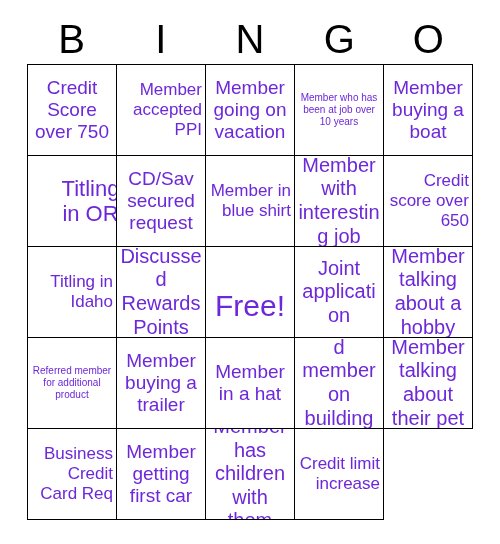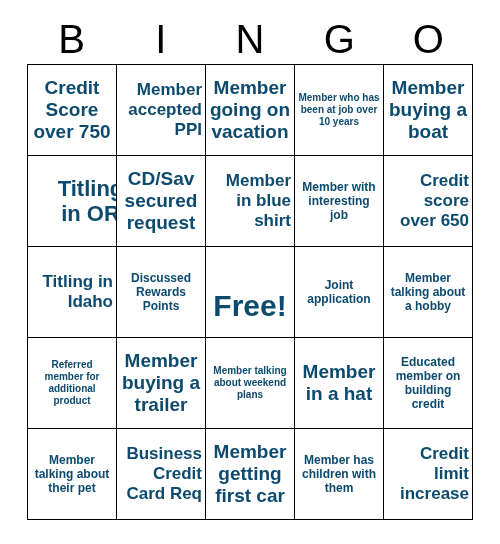--- a/index.html
+++ b/index.html
@@ -65,32 +65,32 @@
     justify-content: center;
     text-align: center;
     padding: 2px 3px;
     background: #ffffff;
     overflow: hidden;
   }
 
   .bingo-cell-text {
     display: block;
     width: 100%;
-    color: #0c4a6e;
+    color: #6d28d9;
     line-height: 1.14;
-    font-weight: 700;
+    font-weight: 400;
     word-wrap: break-word;
   }
 
   
   .fs-xxl .bingo-cell-text { font-size: 30px; line-height: 1.12; margin-top: 28px; }
   .fs-xl  .bingo-cell-text { font-size: 22px; line-height: 1.14; margin-left: 37px; }
   .fs-lg  .bingo-cell-text { font-size: 19px; line-height: 1.16; }
   .fs-md  .bingo-cell-text { font-size: 17px; line-height: 1.16; text-align: right; }
-  .fs-sm  .bingo-cell-text { font-size: 12px; line-height: 1.18; }
+  .fs-sm  .bingo-cell-text { font-size: 20px; line-height: 1.18; }
   .fs-xs  .bingo-cell-text { font-size: 10px; line-height: 1.2; }
 </style>
 </head>
 <body>
 
 <div id="card-root">
 
   <div class="bingo-header">
     <div class="bingo-header-letter">B</div>
     <div class="bingo-header-letter">I</div>
@@ -144,23 +144,20 @@
       </div>
       <div class="bingo-cell fs-sm">
         <span class="bingo-cell-text">Member talking about a hobby</span>
       </div>
       <div class="bingo-cell fs-xs">
         <span class="bingo-cell-text">Referred member for additional product</span>
       </div>
       <div class="bingo-cell fs-lg">
         <span class="bingo-cell-text">Member buying a trailer</span>
       </div>
-      <div class="bingo-cell fs-xs">
-        <span class="bingo-cell-text">Member talking about weekend plans</span>
-      </div>
       <div class="bingo-cell fs-lg">
         <span class="bingo-cell-text">Member in a hat</span>
       </div>
       <div class="bingo-cell fs-sm">
         <span class="bingo-cell-text">Educated member on building credit</span>
       </div>
       <div class="bingo-cell fs-sm">
         <span class="bingo-cell-text">Member talking about their pet</span>
       </div>
       <div class="bingo-cell fs-md">

